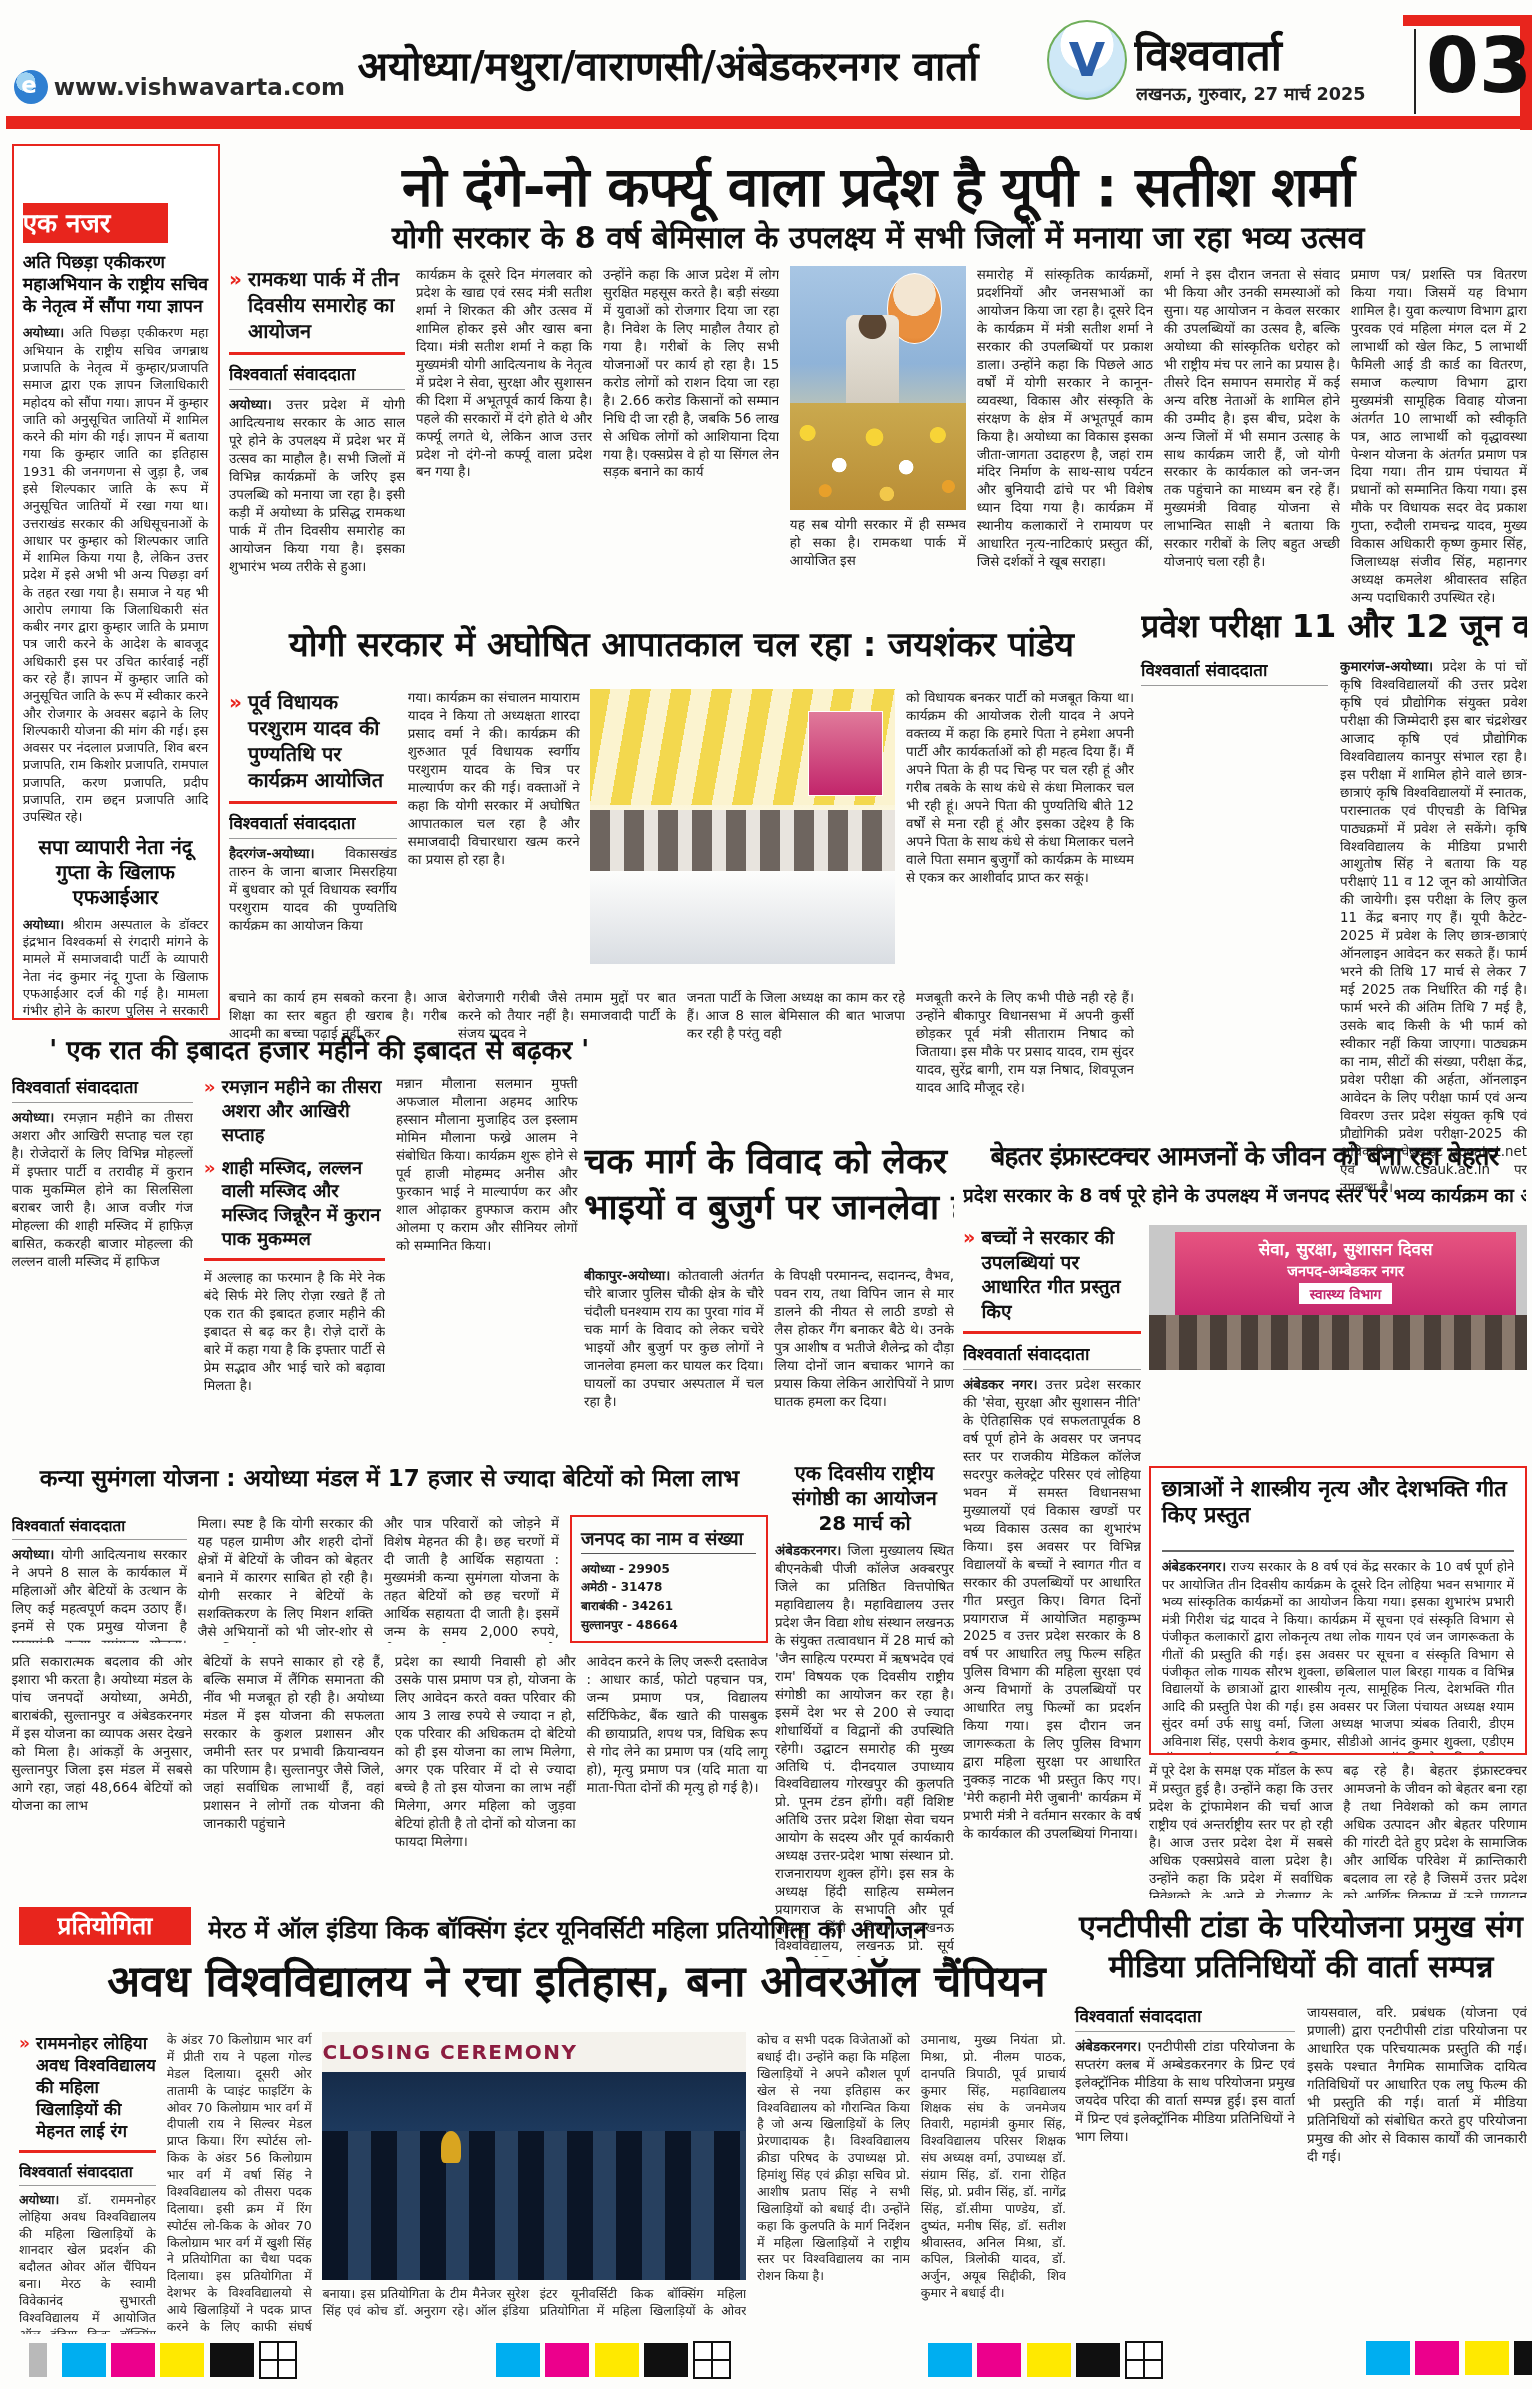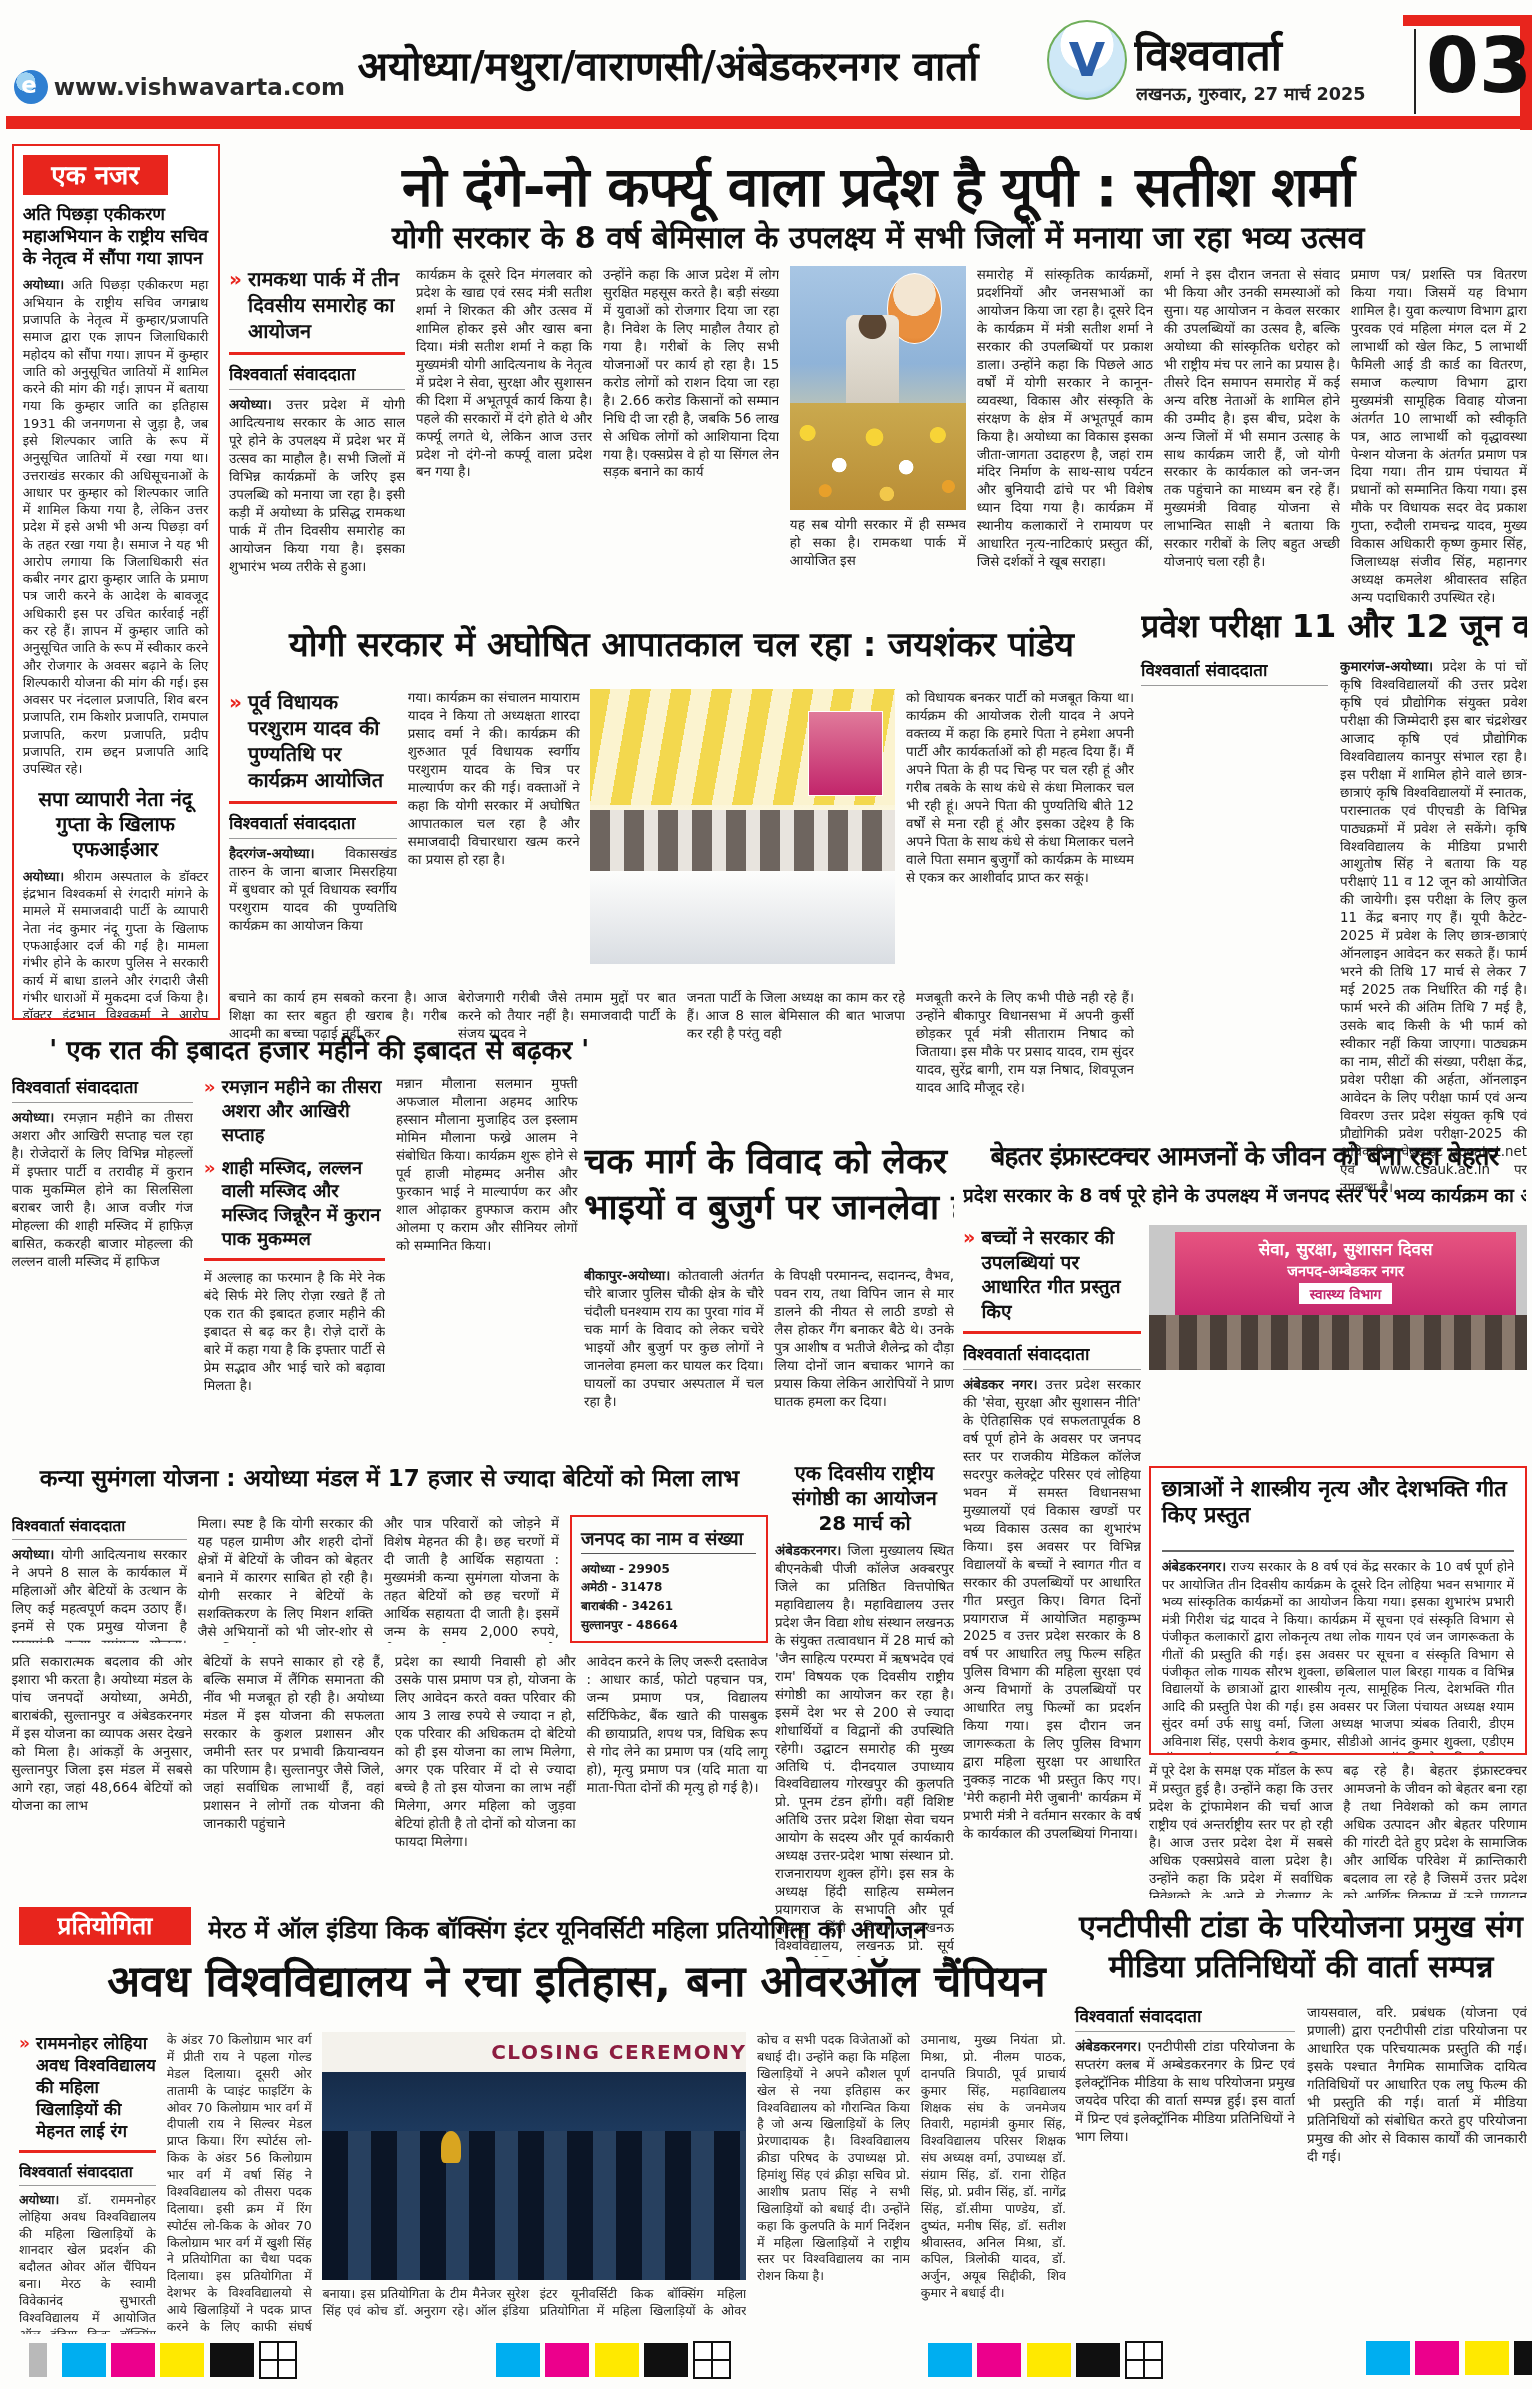--- a/index.html
+++ b/index.html
@@ -15,21 +15,21 @@
   .kicker{font-weight:bold;font-size:20px;line-height:1.3;color:#141414;display:flex;gap:6.1px;}
   .chev{color:#e8251d;font-weight:bold;flex:0 0 auto;}
   .redrule{height:3.1px;background:#e8251d;margin:7.6px 0;}
   .byline{font-weight:bold;font-size:17px;color:#111;border-bottom:1.5px solid #9a9a9a;padding-bottom:4px;margin-bottom:6.1px;}
   .dl{font-weight:bold;}
   .ph{position:relative;overflow:hidden;background:#c8c8c8;}
   .redbox{border:2.3px solid #e8251d;background:#fff;}
   
   .pageno{font-size:76px;font-weight:bold;line-height:1;color:#111;}
   
-  .en-badge{background:#e8251d;color:#fff;font-weight:bold;font-size:26px;text-align:center;line-height:40px;}
+  .en-badge{background:#e8251d;color:#fff;font-weight:bold;font-size:26px;text-align:left;line-height:40px;margin-top:48px;}
   .en-head{font-weight:bold;font-size:17.6px;line-height:1.25;color:#0f0f0f;margin:9.2px 0 6.1px 0;}
   .en-body{font-size:13px;line-height:1.33;text-align:justify;color:#1c1c1c;}
   
   .ph-lead{background:linear-gradient(180deg,#a8c6e4 0%,#8fb3d8 40%,#b7c2ba 58%,#d9c98e 74%,#c9a348 100%);}
   .ph-lead .oval{position:absolute;top:3%;left:55%;width:30%;height:28%;border-radius:50%;border:1.5px solid #fff;
     background:radial-gradient(circle at 50% 30%,#f3e6d2 0 38%,#e98f3e 39% 78%,#d97a2a 100%);}
   .ph-lead .spkr{position:absolute;top:20%;left:32%;width:30%;height:42%;border-radius:7.6px;
     background:radial-gradient(circle at 50% 10%,#5b4633 0 14%,rgba(0,0,0,0) 15%),linear-gradient(#ece7dd,#cfc8bb);}
   .ph-lead .flowers{position:absolute;left:0;right:0;bottom:0;height:44%;background:
     radial-gradient(circle at 10% 28%,#f7d437 0 7.6px,rgba(0,0,0,0) 8.4px),
@@ -51,21 +51,21 @@
   .ph-crowd1 .banner{position:absolute;top:5%;left:7%;right:3%;height:58%;color:#fff;text-align:center;
     background:linear-gradient(#e75480,#c2256b);padding-top:4.6px;}
   .ph-crowd1 .banner .l1{font-weight:bold;font-size:17px;}
   .ph-crowd1 .banner .l2{font-weight:bold;font-size:14.5px;}
   .ph-crowd1 .banner .l3{display:inline-block;margin-top:3.1px;background:#fff;color:#c2256b;font-weight:bold;font-size:13.7px;padding:0.8px 10.7px;}
   .ph-crowd1 .crowd{position:absolute;bottom:0;left:0;right:0;height:38%;
     background:repeating-linear-gradient(90deg,#4a3f38 0 17px,#8a7a6d 17px 30.5px);}
   .ph-dark{background:linear-gradient(90deg,#1d1510,#5a4838 40%,#2a211b);}
   .ph-awadh{background:linear-gradient(180deg,#10213a,#23456e 58%,#0c1828);}
   .ph-awadh .band{position:absolute;top:0;left:0;right:0;height:40px;background:#f4f2ec;color:#8c1d40;
-    font-weight:bold;font-size:20px;text-align:right;line-height:40px;letter-spacing:1.5px;}
+    font-weight:bold;font-size:20px;text-align:left;line-height:40px;letter-spacing:1.5px;}
   .ph-awadh .brand{position:absolute;top:3.1px;left:7.6px;font-size:10.7px;font-weight:bold;color:#273a7a;letter-spacing:0.8px;}
   .ph-awadh .crowd{position:absolute;bottom:0;left:0;right:0;height:60%;
     background:repeating-linear-gradient(90deg,#0b1526 0 26px,#27405f 26px 49px);}
   .ph-awadh .trophy{position:absolute;top:40%;left:28%;width:20px;height:32px;border-radius:50% 50% 20% 20%;background:#d9a520;}
   
   .databox{border:2.3px solid #e8251d;padding:7.6px 9.2px;overflow:hidden;}
   .databox .t{font-weight:bold;font-size:18.3px;border-bottom:1.5px solid #555;padding-bottom:3.1px;margin-bottom:6.1px;}
   .databox .r{font-weight:bold;font-size:12px;line-height:1.55;}
   
   .comp-badge{background:#e8251d;color:#fff;font-weight:bold;font-size:24.4px;text-align:center;line-height:38px;}

